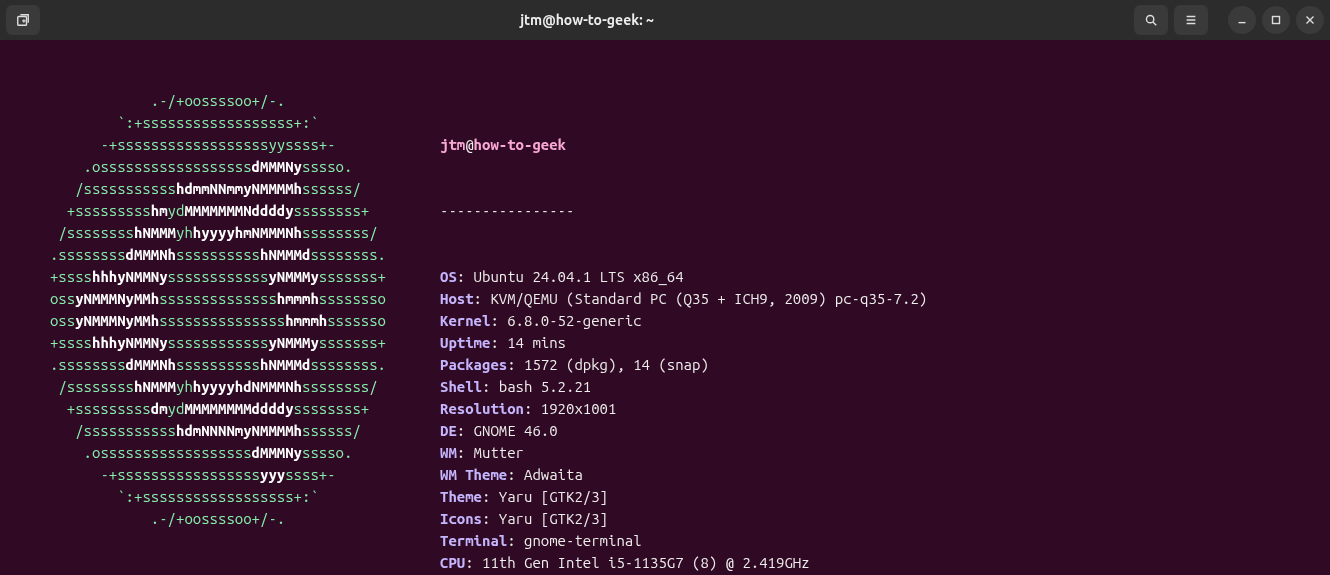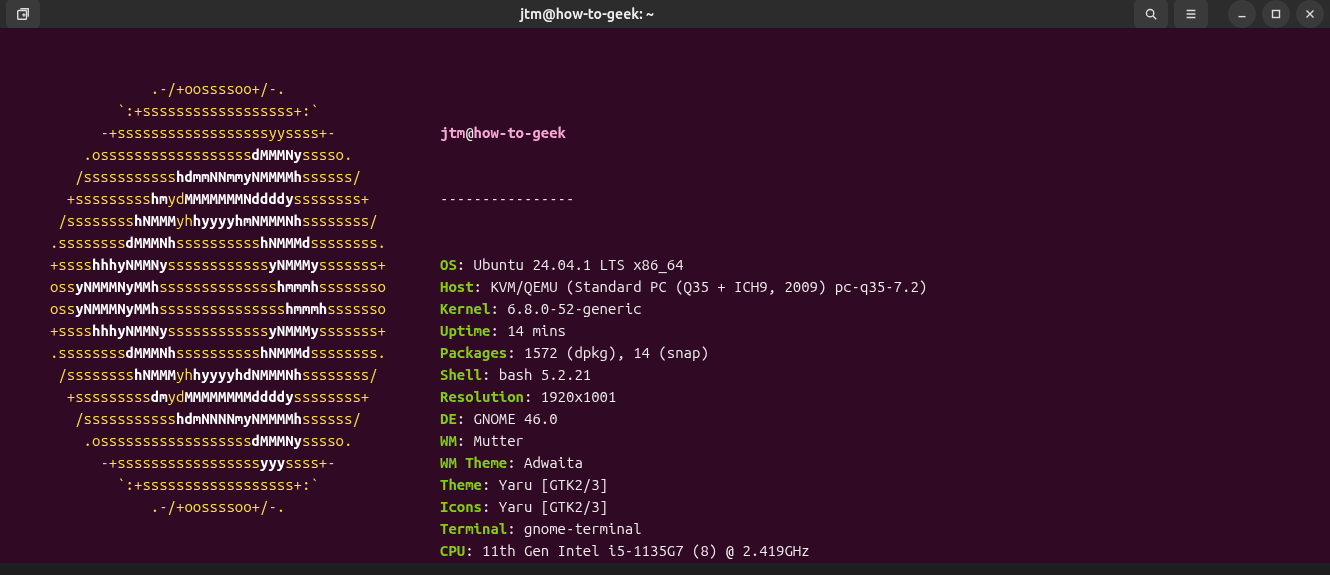--- a/index.html
+++ b/index.html
@@ -4,21 +4,21 @@
 <style>
   * { margin: 0; padding: 0; box-sizing: border-box; }
   body {
     width: 1330px;
     height: 575px;
     background: #1e1e1e;
     font-family: "Ubuntu Mono", "DejaVu Sans Mono", monospace;
     overflow: hidden;
   }
   .titlebar {
-    height: 28px;
+    height: 40px;
     background: #2c2c2c;
     display: flex;
     align-items: center;
     padding: 0 6px;
     gap: 6px;
   }
   .tb-btn {
     width: 34px;
     height: 30px;
     border-radius: 6px;
@@ -53,25 +53,25 @@
     line-height: 22px;
     white-space: pre;
     position: relative;
   }
   .content { display: flex; }
   .logo-col {
     width: 420px;
     text-align: center;
   }
   .logo-col .ll { display:block; white-space: pre; }
-  .r { color: #fde047; }
+  .r { color: #86efac; }
   .w { color: #ffffff; font-weight: bold; margin-top: 24px; }
   .info-col { padding-left: 12px; }
   .info-col .row { white-space: pre; }
-  .key { color: #84cc16; font-weight: bold; }
+  .key { color: #c4b5fd; font-weight: bold; }
   .host-user { color: #f9a8d4; font-weight: bold; }
   .host-at { color: #eeeeec; }
   .prompt {
     position: absolute;
     bottom: 4px;
     left: 8px;
   }
   .pu { color: #4bd44b; font-weight: bold; }
   .pc { color: #eeeeec; }
   .pp { color: #4b9fd4; font-weight: bold; }

